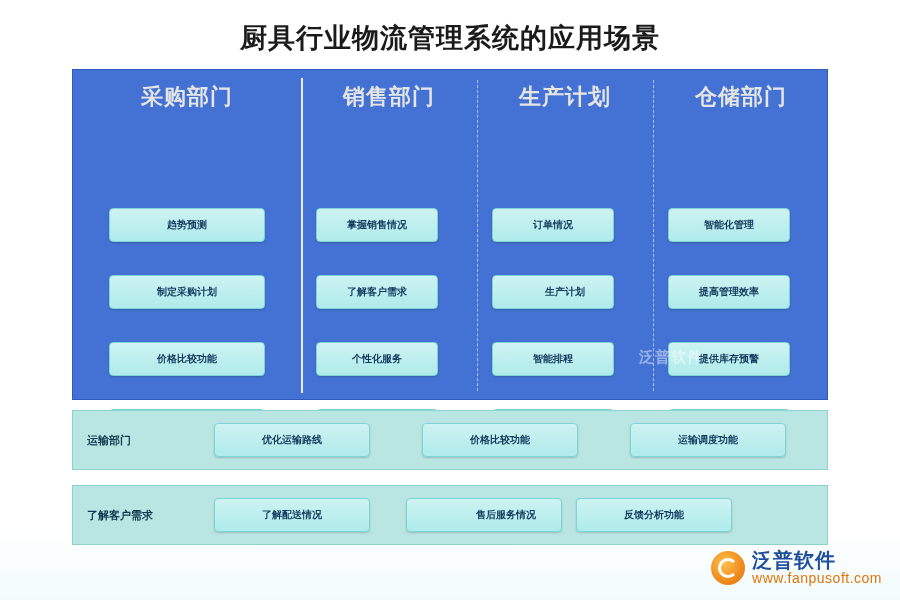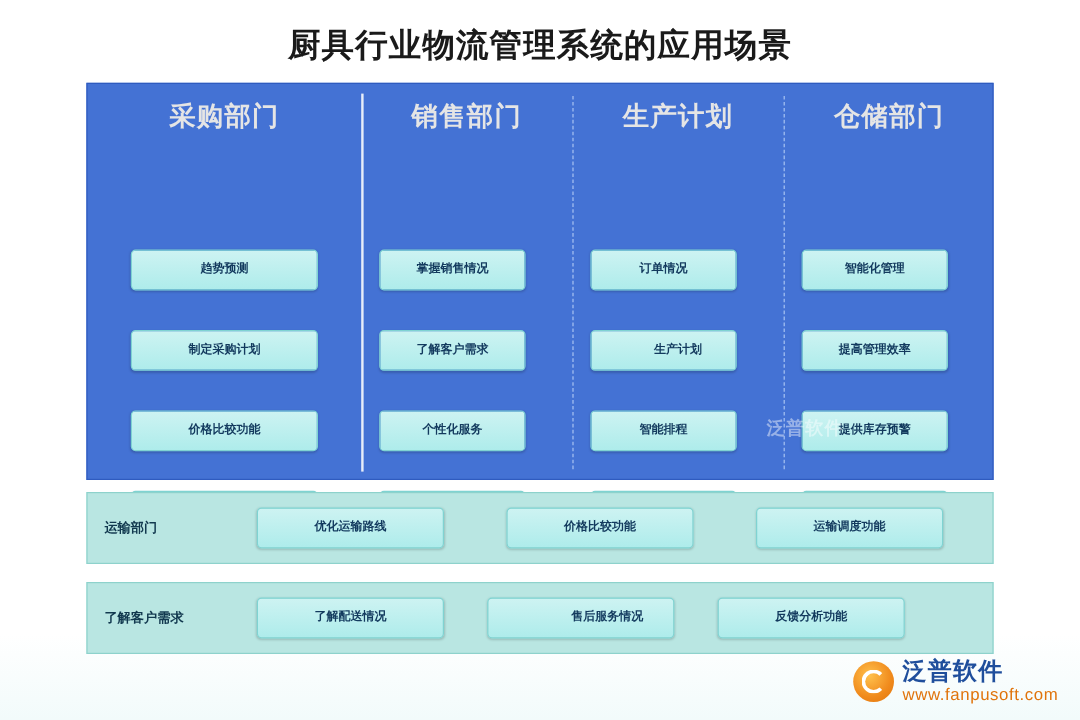--- a/index.html
+++ b/index.html
@@ -230,21 +230,21 @@
     <div class="bar-label">运输部门</div>
     <div class="chip wide" style="left:141px;">优化运输路线</div>
     <div class="chip wide" style="left:349px;">价格比较功能</div>
     <div class="chip wide" style="left:557px;">运输调度功能</div>
   </div>
 
   <div class="bar bar-service">
     <div class="bar-label">了解客户需求</div>
     <div class="chip wide" style="left:141px;">了解配送情况</div>
     <div class="chip wide" style="left:333px;padding-left:44px;">售后服务情况</div>
-    <div class="chip wide" style="left:525px;">反馈分析功能</div>
+    <div class="chip wide" style="left:503px;">反馈分析功能</div>
   </div>
 
   <div class="logo">
     <div class="logo-mark"></div>
     <div class="logo-text">
       <span class="logo-cn">泛普软件</span>
       <span class="logo-en">www.fanpusoft.com</span>
     </div>
   </div>
 

